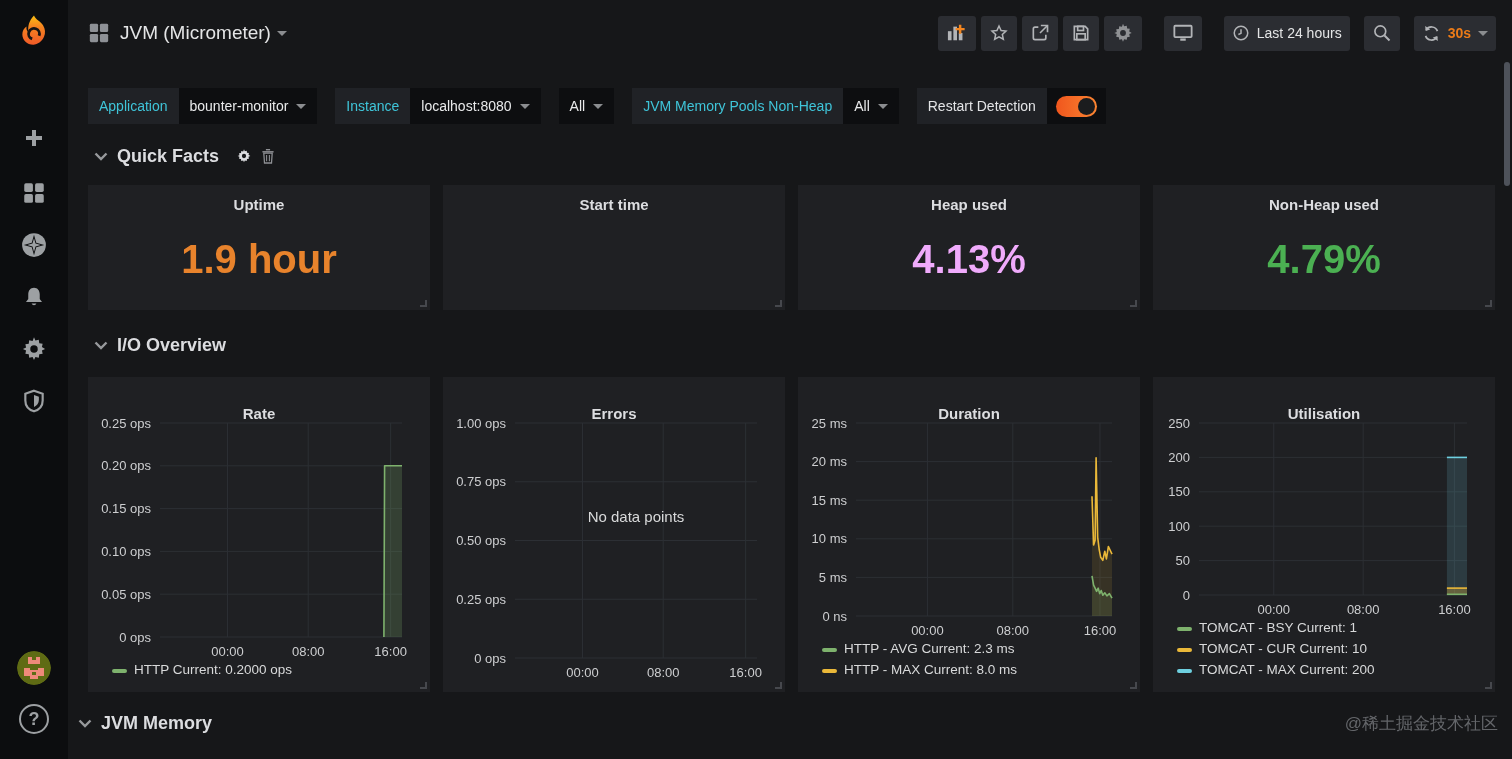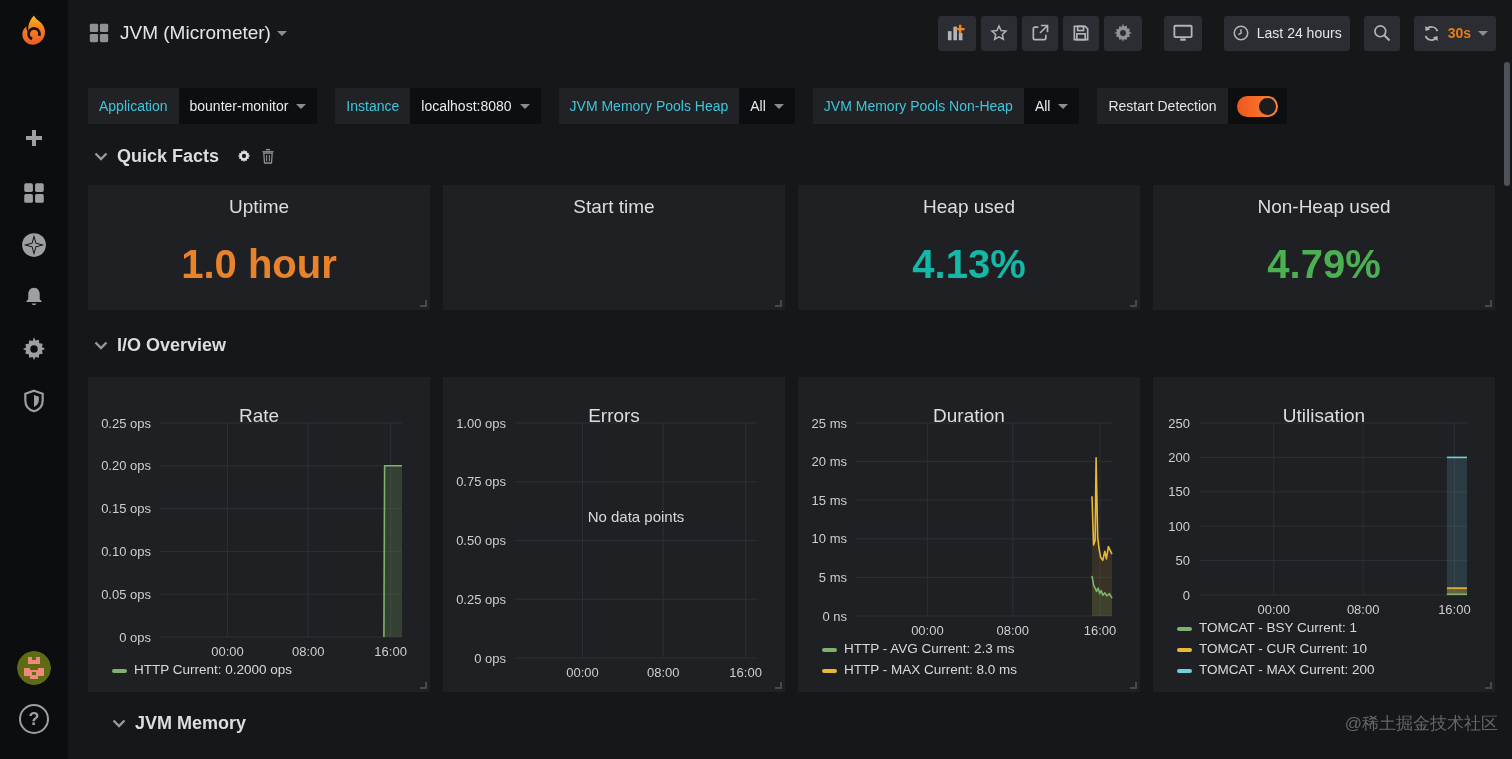--- a/index.html
+++ b/index.html
@@ -36,21 +36,21 @@
   .toggle .knob { position:absolute; right:2px; top:2px; width:17px; height:17px; border-radius:50%; background:#1b1c1e; }
   
   .section-header { position:absolute; display:flex; align-items:center; gap:9px; height:28px; }
   .section-title { font-size:18px; font-weight:bold; color:#dcdde0;text-align:right; }
   .sec-icon { color:#8e9094; display:flex; align-items:center; }
   
   .panel { position:absolute; width:342px; background:#1f2023; }
   .p0{left:88px} .p1{left:443px} .p2{left:798px} .p3{left:1153px}
   .stat { top:185px; height:125px; display:flex; flex-direction:column; align-items:center; }
   .chartp { top:377px; height:315px; }
-  .panel-title { font-size:19px; font-weight:normal; color:#dcdde0; text-align:center; }
+  .panel-title { font-size:15px; font-weight:bold; color:#dcdde0; text-align:center; }
   .stat .panel-title { margin-top:11px; }
   .stat-value { font-size:40px; font-weight:bold; margin-top:24px; }
   .chartp .panel-title { position:absolute; top:9px; left:0; width:100%;margin-top:19px; }
   .chartp svg { position:absolute; left:0; top:0; }
   .rsz { position:absolute; right:3px; bottom:3px; width:7px; height:7px; border-right:2px solid #46484d; border-bottom:2px solid #46484d; }
   
   .watermark { position:absolute; right:14px; top:712px; font-size:17px; color:#64666a; }
   .scroll-thumb { position:absolute; right:2px; top:62px; width:6px; height:124px; border-radius:3px; background:#4e525a; }
   .sq { fill:#9da0a3; } .sq-title { fill:#8e9196; }
 </style>
@@ -217,21 +217,20 @@
     </div>
   </div>
   <div class="var-group">
     <div class="var-label">Instance</div>
     <div class="var-value">
       <span>localhost:8080</span>
       <span class="caret"></span>
     </div>
   </div>
   <div class="var-group">
-    <div class="var-label">JVM Memory Pools Heap</div>
     <div class="var-value">
       <span>All</span>
       <span class="caret"></span>
     </div>
   </div>
   <div class="var-group">
     <div class="var-label">JVM Memory Pools Non-Heap</div>
     <div class="var-value">
       <span>All</span>
       <span class="caret"></span>
@@ -264,39 +263,39 @@
   </svg>
 </div>
 
 <div class="section-header" style="left:94px; top:331px;">
   <svg width="14" height="9" viewBox="0 0 14 9" class="sec-icon">
       <path d="M1.5 1.5 7 7l5.5-5.5" fill="none" stroke="#97999c" stroke-width="2.4"></path>
     </svg>
   <span class="section-title">I/O Overview</span>
 </div>
 
-<div class="section-header" style="left:112px; top:709px;">
+<div class="section-header" style="left:78px; top:709px;">
   <svg width="14" height="9" viewBox="0 0 14 9" class="sec-icon">
       <path d="M1.5 1.5 7 7l5.5-5.5" fill="none" stroke="#97999c" stroke-width="2.4"></path>
     </svg>
   <span class="section-title">JVM Memory</span>
 </div>
 
 <div class="panel stat p0">
   <div class="panel-title">Uptime</div>
-  <div class="stat-value" style="color: rgb(232, 131, 44);">1.0 hour</div>
+  <div class="stat-value" style="color: rgb(232, 131, 44);">1.9 hour</div>
   <div class="rsz"></div>
 </div>
 <div class="panel stat p1">
   <div class="panel-title">Start time</div>
   <div class="rsz"></div>
 </div>
 <div class="panel stat p2">
   <div class="panel-title">Heap used</div>
-  <div class="stat-value" style="color: #14b8a6;">4.13%</div>
+  <div class="stat-value" style="color: #f0abfc;">4.13%</div>
   <div class="rsz"></div>
 </div>
 <div class="panel stat p3">
   <div class="panel-title">Non-Heap used</div>
   <div class="stat-value" style="color: rgb(75, 176, 82);">4.79%</div>
   <div class="rsz"></div>
 </div>
 
 <div class="panel chartp p0">
   <svg width="342" height="315">

